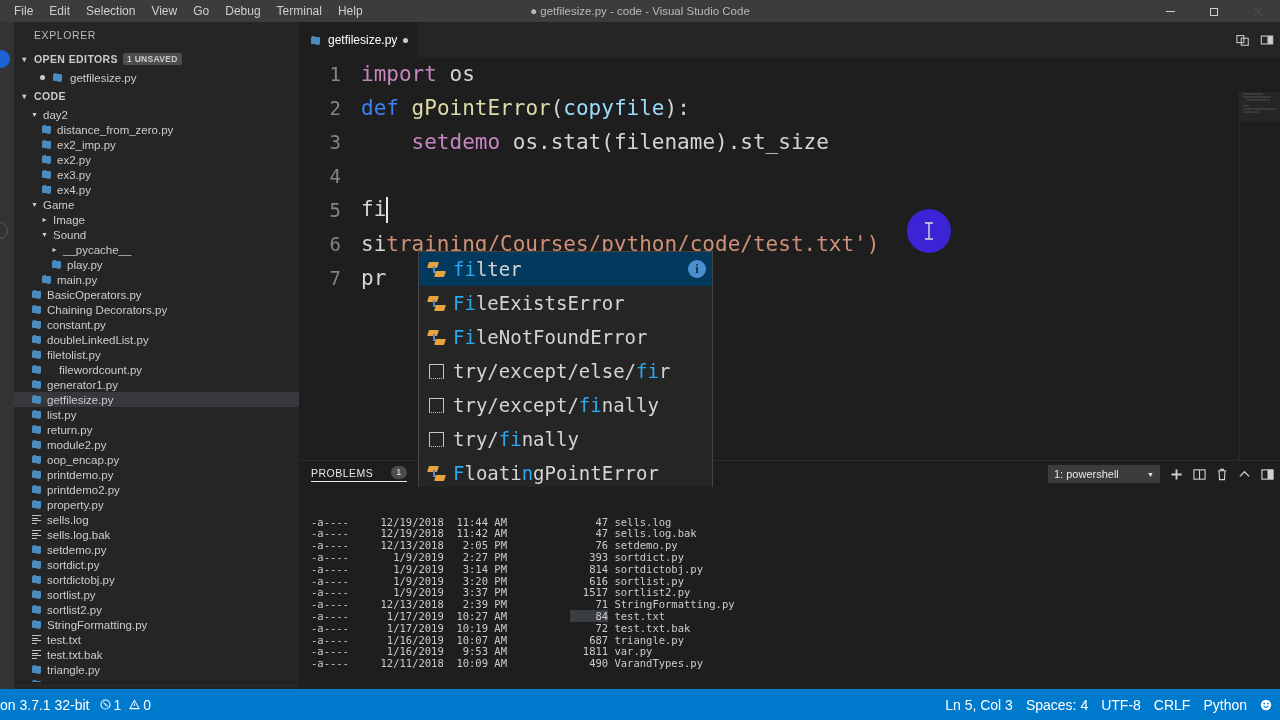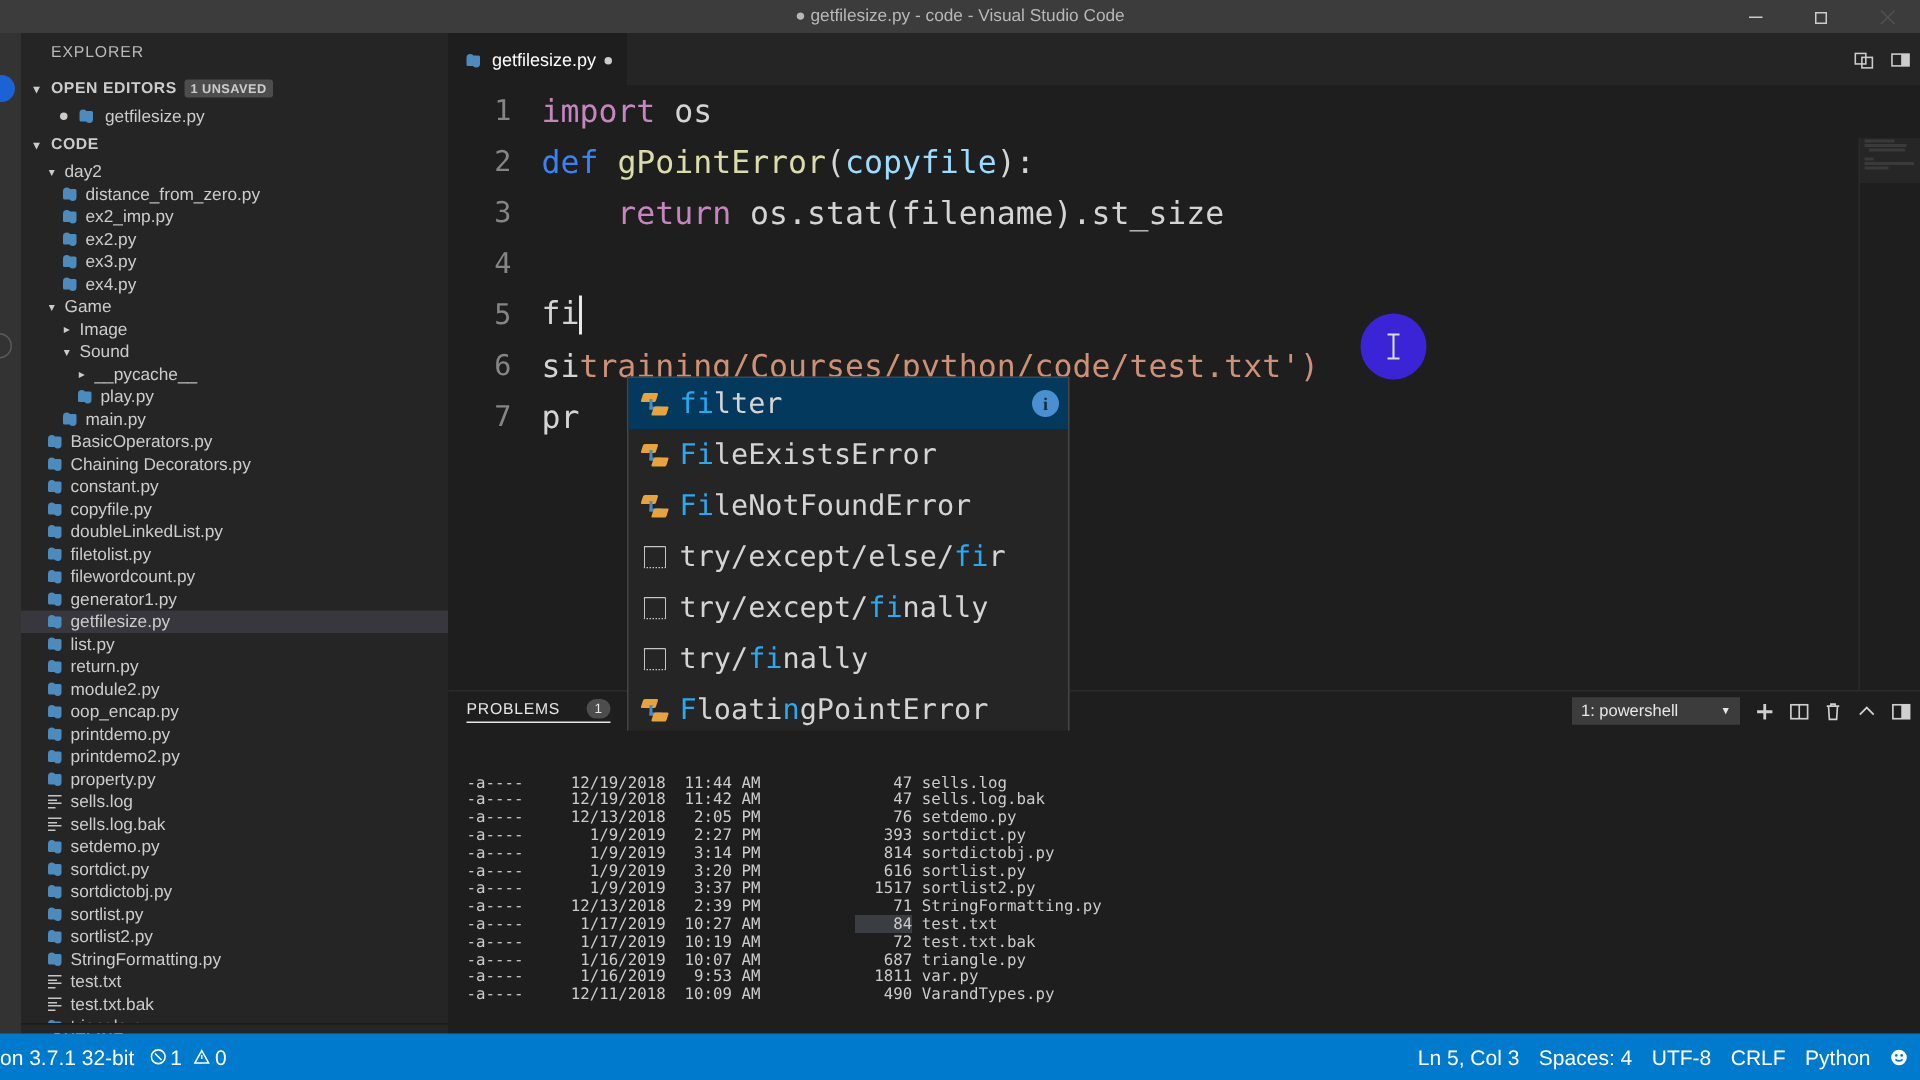--- a/index.html
+++ b/index.html
@@ -205,20 +205,30 @@
   .sb-left { display:flex; align-items:center; gap: 10px; padding-left: 0px; }
   .sb-right { position:absolute; right: 8px; display:flex; align-items:center; gap: 13px; }
   .sb-item { display:flex; align-items:center; gap: 3px; }
 </style>
 </head>
 <body>
 
 <div id="app">
 
   <div class="titlebar">
+    <div class="menu" id="menu-bar">
+        <div class="menu-item">File</div>
+        <div class="menu-item">Edit</div>
+        <div class="menu-item">Selection</div>
+        <div class="menu-item">View</div>
+        <div class="menu-item">Go</div>
+        <div class="menu-item">Debug</div>
+        <div class="menu-item">Terminal</div>
+        <div class="menu-item">Help</div>
+      </div>
     <div class="titlebar-title">● getfilesize.py - code - Visual Studio Code</div>
     <div class="win-controls">
       <div class="win-btn">
         <svg width="11" height="11" viewBox="0 0 11 11">
             <rect x="1" y="5" width="9" height="1" fill="#cccccc"></rect>
           </svg>
       </div>
       <div class="win-btn">
         <svg width="11" height="11" viewBox="0 0 11 11">
             <rect x="1.5" y="2.5" width="7" height="7" fill="none" stroke="#cccccc" stroke-width="1"></rect>
@@ -352,42 +362,35 @@
           <span class="ficon">
             <span class="pyicon"></span>
           </span>
           <span style="margin-left: 4px;">constant.py</span>
         </div>
         <div class="row">
           <span class="ind" style="width: 16px;"></span>
           <span class="ficon">
             <span class="pyicon"></span>
           </span>
-          <span style="margin-left: 4px;">copyfile.py</span>
-        </div>
-        <div class="row">
-          <span class="ind" style="width: 16px;"></span>
-          <span class="ficon">
-            <span class="pyicon"></span>
-          </span>
           <span style="margin-left: 4px;">doubleLinkedList.py</span>
         </div>
         <div class="row">
           <span class="ind" style="width: 16px;"></span>
           <span class="ficon">
             <span class="pyicon"></span>
           </span>
           <span style="margin-left: 4px;">filetolist.py</span>
         </div>
         <div class="row">
           <span class="ind" style="width: 16px;"></span>
           <span class="ficon">
             <span class="pyicon"></span>
           </span>
-          <span style="margin-left: 4px;">filewordcount.py</span>
+          <span style="margin-left: 16px;">filewordcount.py</span>
         </div>
         <div class="row">
           <span class="ind" style="width: 16px;"></span>
           <span class="ficon">
             <span class="pyicon"></span>
           </span>
           <span style="margin-left: 4px;">generator1.py</span>
         </div>
         <div class="row selected">
           <span class="ind" style="width: 16px;"></span>
@@ -580,21 +583,21 @@
             <rect x="8.5" y="3.5" width="6" height="9" fill="#cccccc"></rect>
           </svg>
         </span>
       </div>
     </div>
 
     <div class="codearea">
       <div id="code-lines">
           <div class="code-line"><span class="lnum">1</span><span><span class="tok-kw">import</span><span class="tok-plain"> os</span></span></div>
           <div class="code-line"><span class="lnum">2</span><span><span class="tok-kw2">def</span><span class="tok-plain"> </span><span class="tok-fn">gPointError</span><span class="tok-plain">(</span><span class="tok-param">copyfile</span><span class="tok-plain">):</span></span></div>
-          <div class="code-line"><span class="lnum">3</span><span style="position: relative;"><span class="tok-plain">    </span><span class="tok-kw">return</span><span class="tok-plain"> os.stat(filename).st_size</span></span></div>
+          <div class="code-line"><span class="lnum">3</span><span style="position: relative;"><span class="tok-plain">    </span><span class="tok-kw">setdemo</span><span class="tok-plain"> os.stat(filename).st_size</span></span></div>
           <div class="code-line"><span class="lnum">4</span><span></span></div>
           <div class="code-line"><span class="lnum">5</span><span><span class="tok-plain">fi</span><span class="cursor-caret"></span></span></div>
           <div class="code-line"><span class="lnum">6</span><span><span class="tok-plain">si</span><span class="tok-str">training/Courses/python/code/test.txt')</span></span></div>
           <div class="code-line"><span class="lnum">7</span><span><span class="tok-plain">pr</span></span></div>
         </div>
 
       <div class="minimap">
         <div class="mm-overlay"></div>
         <div class="mm-line" style="width:20px"></div>
         <div class="mm-line" style="width:28px"></div>

